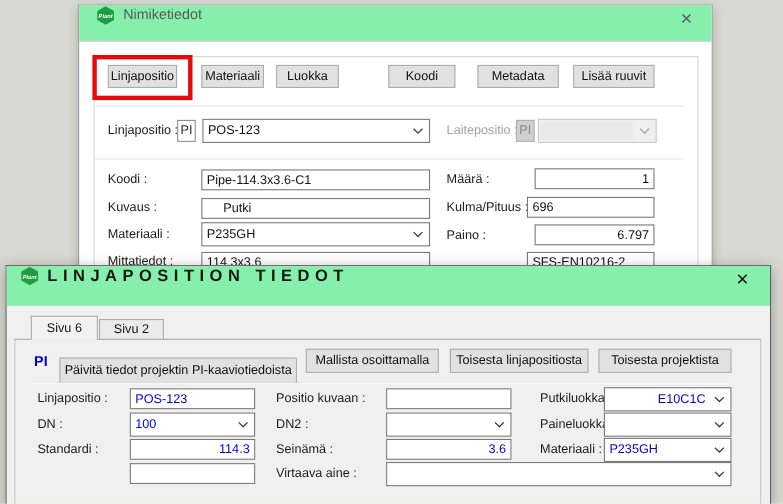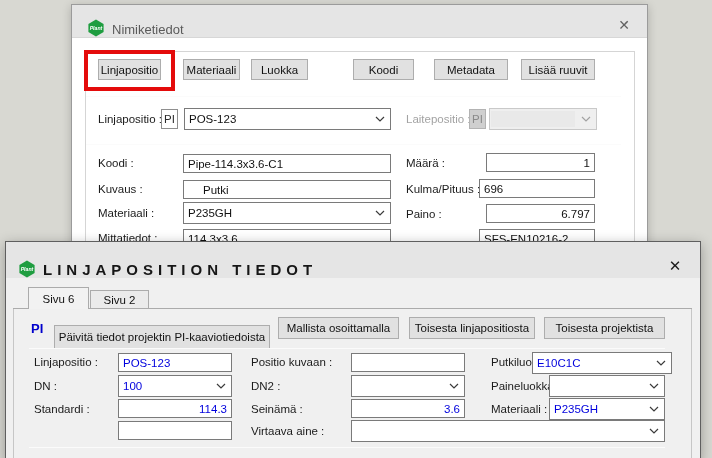--- a/index.html
+++ b/index.html
@@ -18,21 +18,21 @@
     box-shadow:0 2px 9px rgba(0,0,0,0.20);
     z-index:1;
   }
   .win-bottom {
     left:5px; top:241px; width:696px; height:220px;
     background:#f0f0f0;
     border:1px solid #5f5f5f;
     box-shadow:0 3px 12px rgba(0,0,0,0.30);
     z-index:10;
   }
-  .titlebar { position:absolute; left:0; top:0; right:0; display:flex; align-items:flex-end; background:#e5e5e5; }
+  .titlebar { position:absolute; left:0; top:0; right:0; display:flex; align-items:flex-start; background:#86efac; }
   .win-top .titlebar { height:33px; padding:0 10px 0 15px; border-bottom:1px solid #d7d7d7; }
   .win-bottom .titlebar { height:36px; padding:0 12px; }
   .app-icon { width:18px; height:18px; flex:0 0 auto; margin-right:7px; }
   .t1-title { font-size:13px; color:#5a5a5a; }
   .t2-title { font-size:15px; font-weight:600; letter-spacing:5px; color:#161616; }
   .close-btn { margin-left:auto; width:26px; height:24px; display:flex; align-items:center; justify-content:center; cursor:default; }
   .close-btn.gray { color:#616161; font-size:14px; }
   .close-btn.black { color:#1a1a1a; font-size:15px; }
 
   .groupbox { position:absolute; border:1px solid #d5d5d5; background:#fff; }
@@ -179,21 +179,21 @@
   <div class="btn" style="left:403px; top:75px; width:126px; height:22px;">Toisesta linjapositiosta</div>
   <div class="btn" style="left:538px; top:75px; width:121px; height:22px;">Toisesta projektista</div>
 
   <div class="sep" style="left:23px; top:106px; width:636px;"></div>
 
   <span class="lbl" style="left:28px; top:111px;">Linjapositio :</span>
   <input class="tb blue" style="left: 112px; top: 111px; width: 114px;" value="POS-123">
   <span class="lbl" style="left:245px; top:111px;">Positio kuvaan :</span>
   <input class="tb" style="left: 345px; top: 111px; width: 114px;" value="">
   <span class="lbl" style="left:485px; top:111px;">Putkiluokka :</span>
-  <div class="combo" style="left:526px; top:110px; width:140px;">
+  <div class="combo" style="left:543px; top:110px; width:116px;padding-left:44px;">
     <span class="cval blue">E10C1C</span>
     <span class="chev">
         <svg width="10" height="6" viewBox="0 0 10 6">
           <path d="M1 1 L5 5 L9 1" stroke="#3c3c3c" stroke-width="1.2" fill="none"></path>
         </svg>
       </span>
   </div>
 
   <span class="lbl" style="left:28px; top:135px;">DN :</span>
   <div class="combo" style="left:112px; top:133px; width:114px;">

